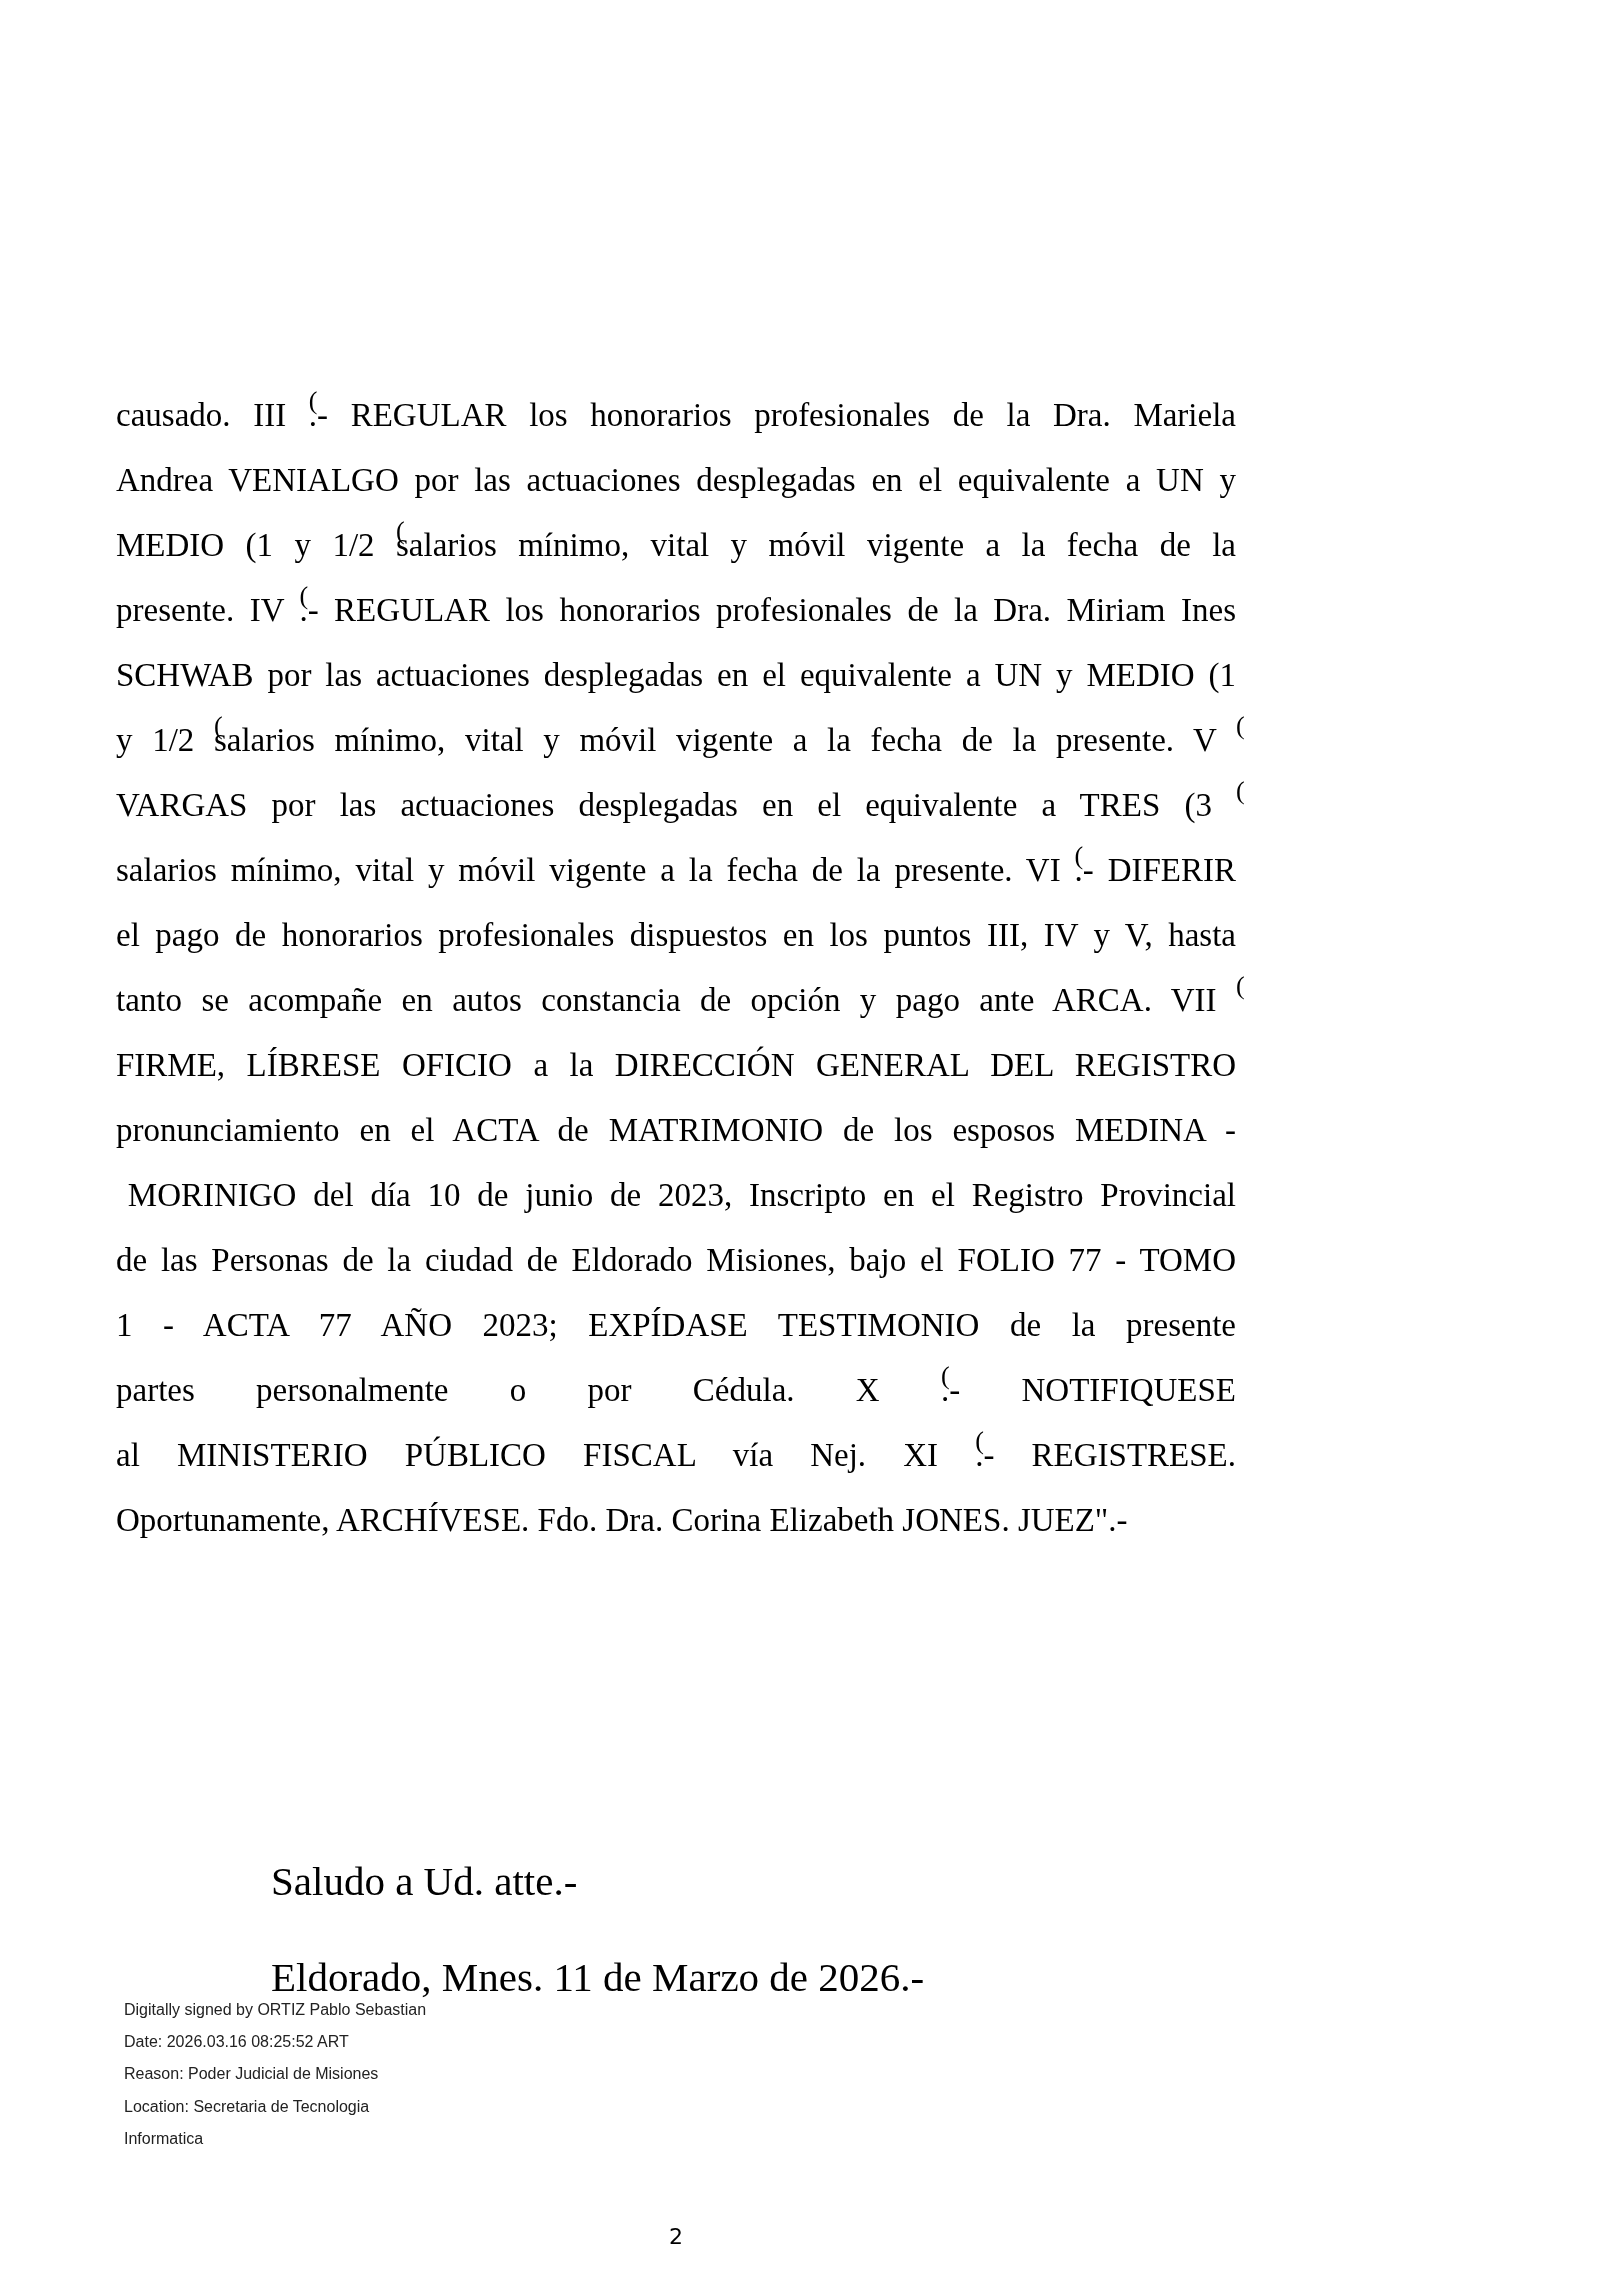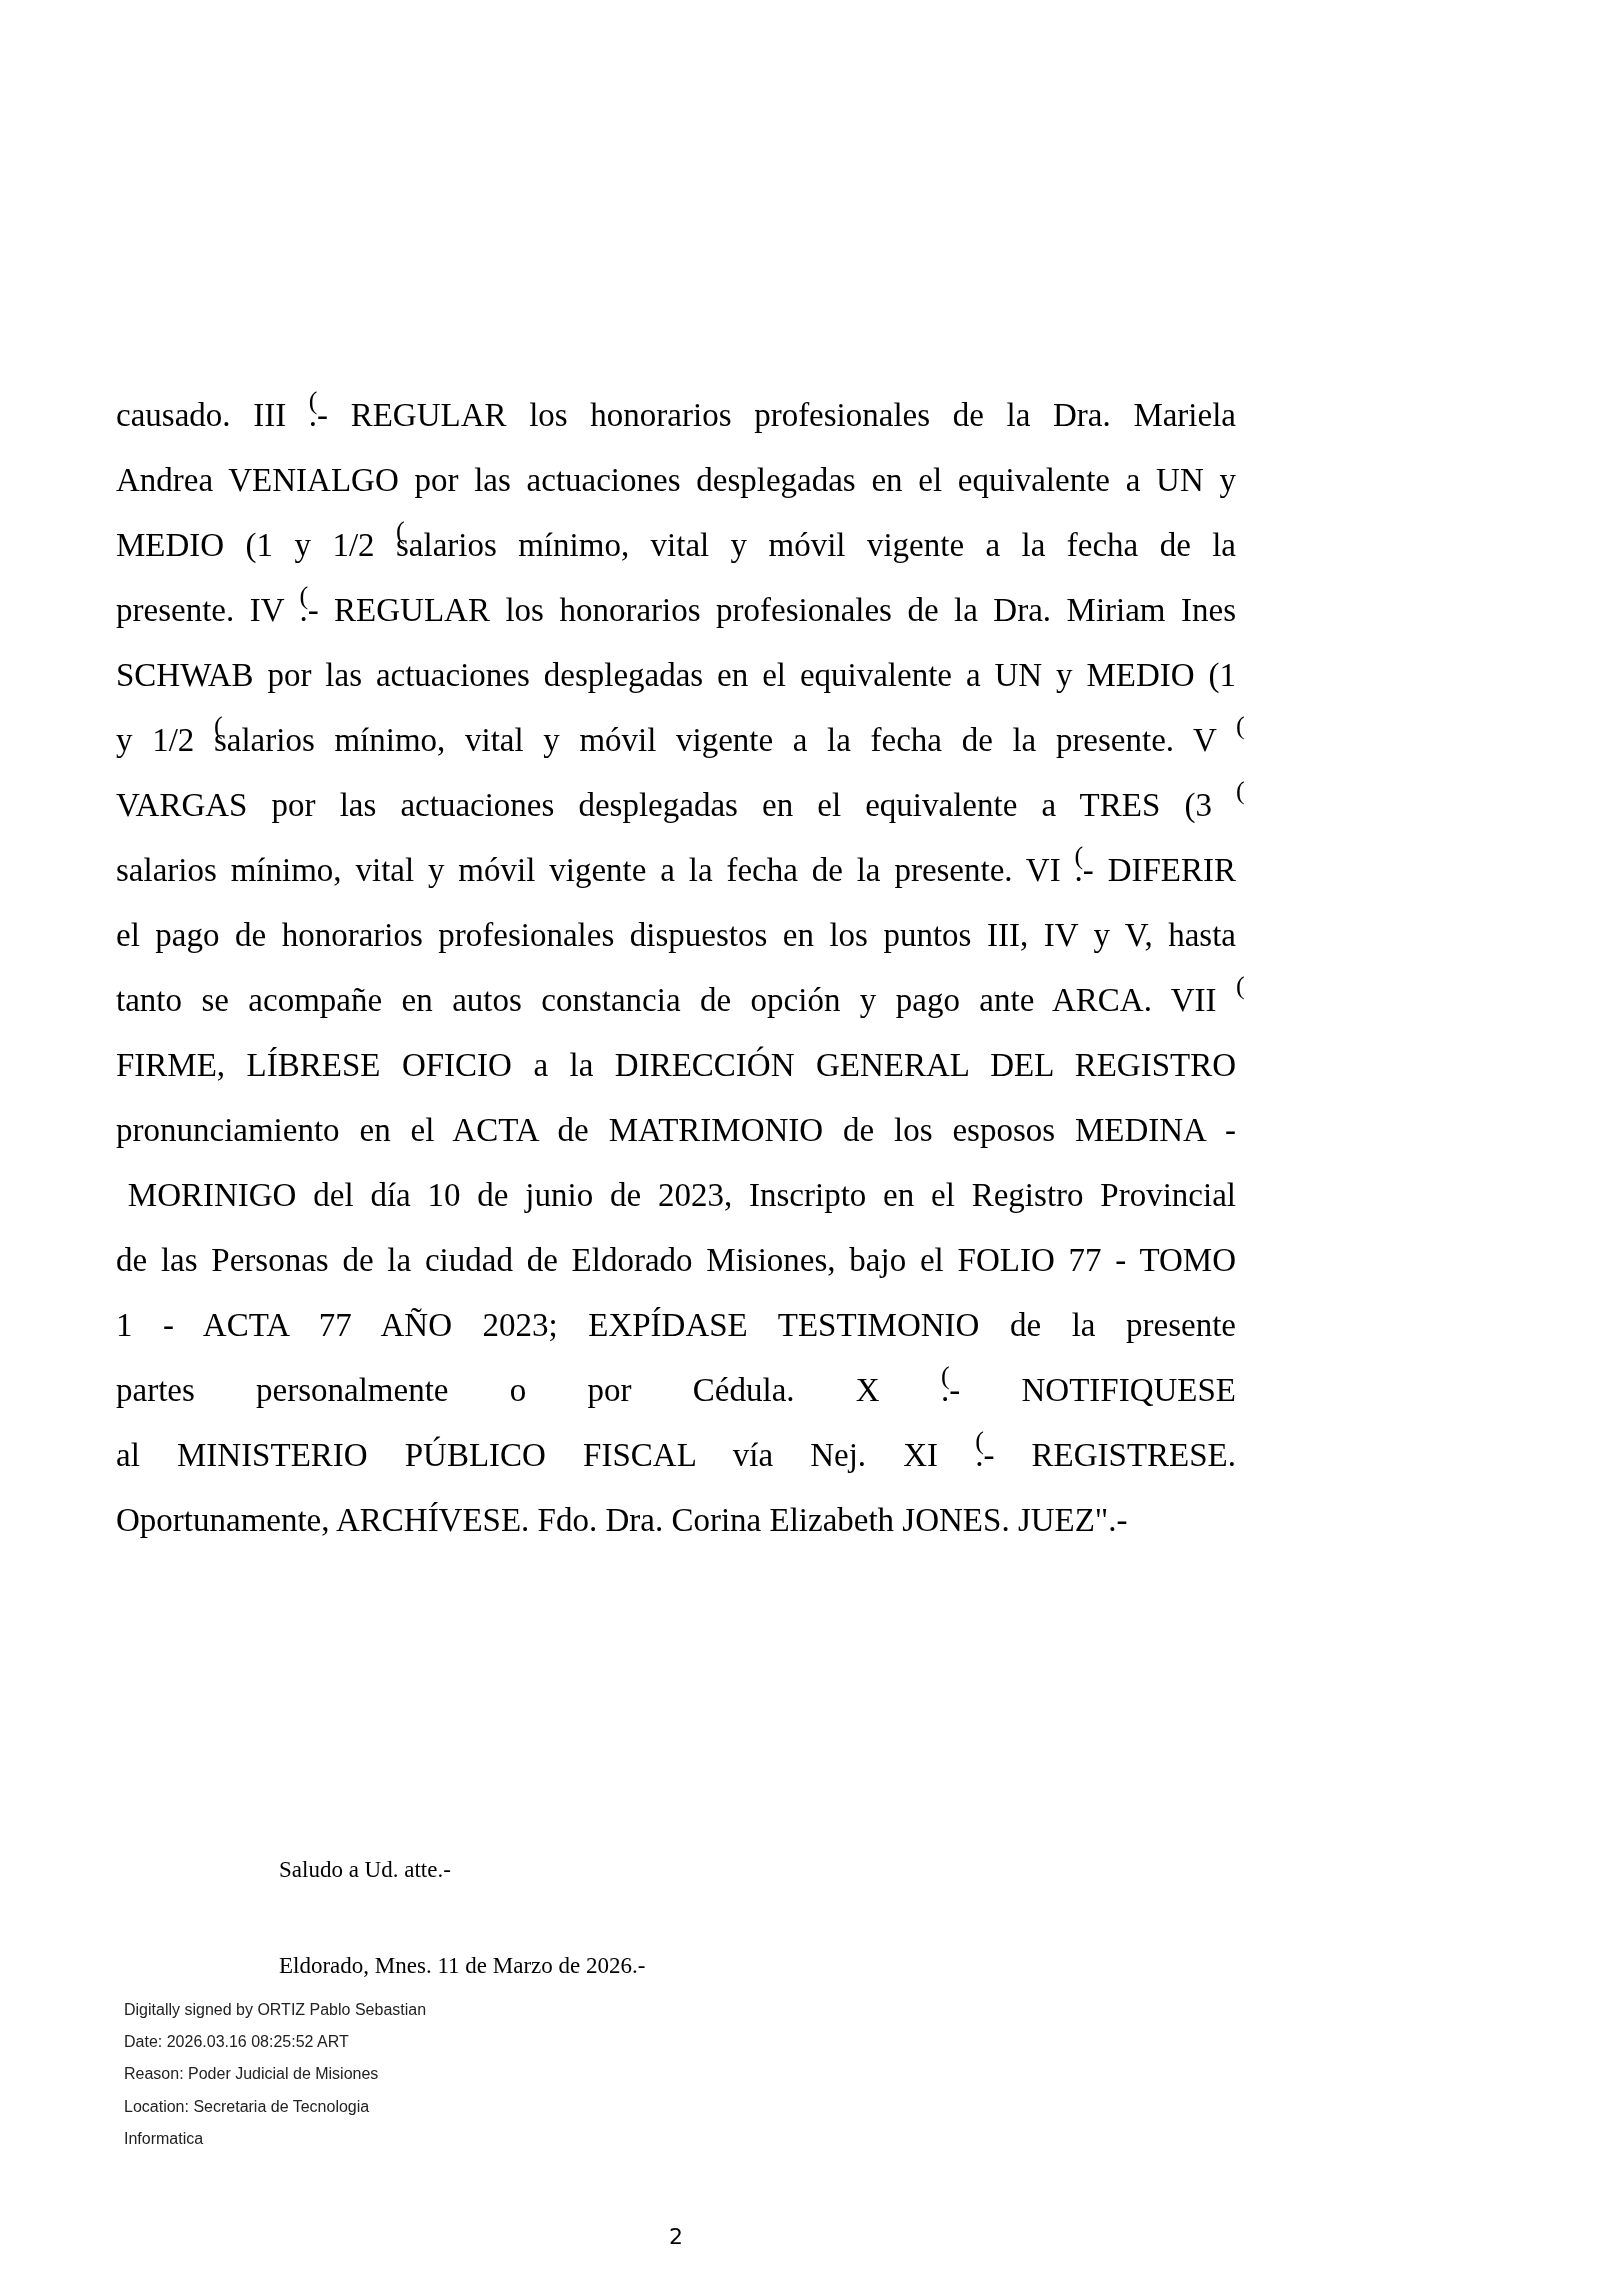--- a/index.html
+++ b/index.html
@@ -8,21 +8,21 @@
   .body-text {
     position: absolute; left: 116px; top: 383px; width: 1120px;
     font-family: "Liberation Serif", serif; font-size: 33px; color: #000;
     line-height: 65px;
   }
   .line { display: block; height: 65px; white-space: nowrap; text-align: justify; text-align-last: justify; }
   .line.last { text-align-last: left; }
   .line.indent1 { padding-left: 11.8px; }
   .mark { font-size: 26px; position: relative; top: -17px; display: inline-block; width: 0; }
   .closing {
-    position: absolute; left: 279px; font-family: "Liberation Serif", serif; font-size: 23px; color: #000;
+    position: absolute; left: 271px; font-family: "Liberation Serif", serif; font-size: 41px; color: #000;
     white-space: nowrap;
   }
   .sig {
     position: absolute; left: 124px; top: 1983px; font-family: "Liberation Sans", sans-serif;
     font-size: 16px; line-height: 10.8px; color: #222; white-space: pre;
   }
   .page-number {
     position: absolute; left: 669px; top: 2224px; font-family: "DejaVu Sans", sans-serif;
     font-size: 22px; color: #000;
   }

